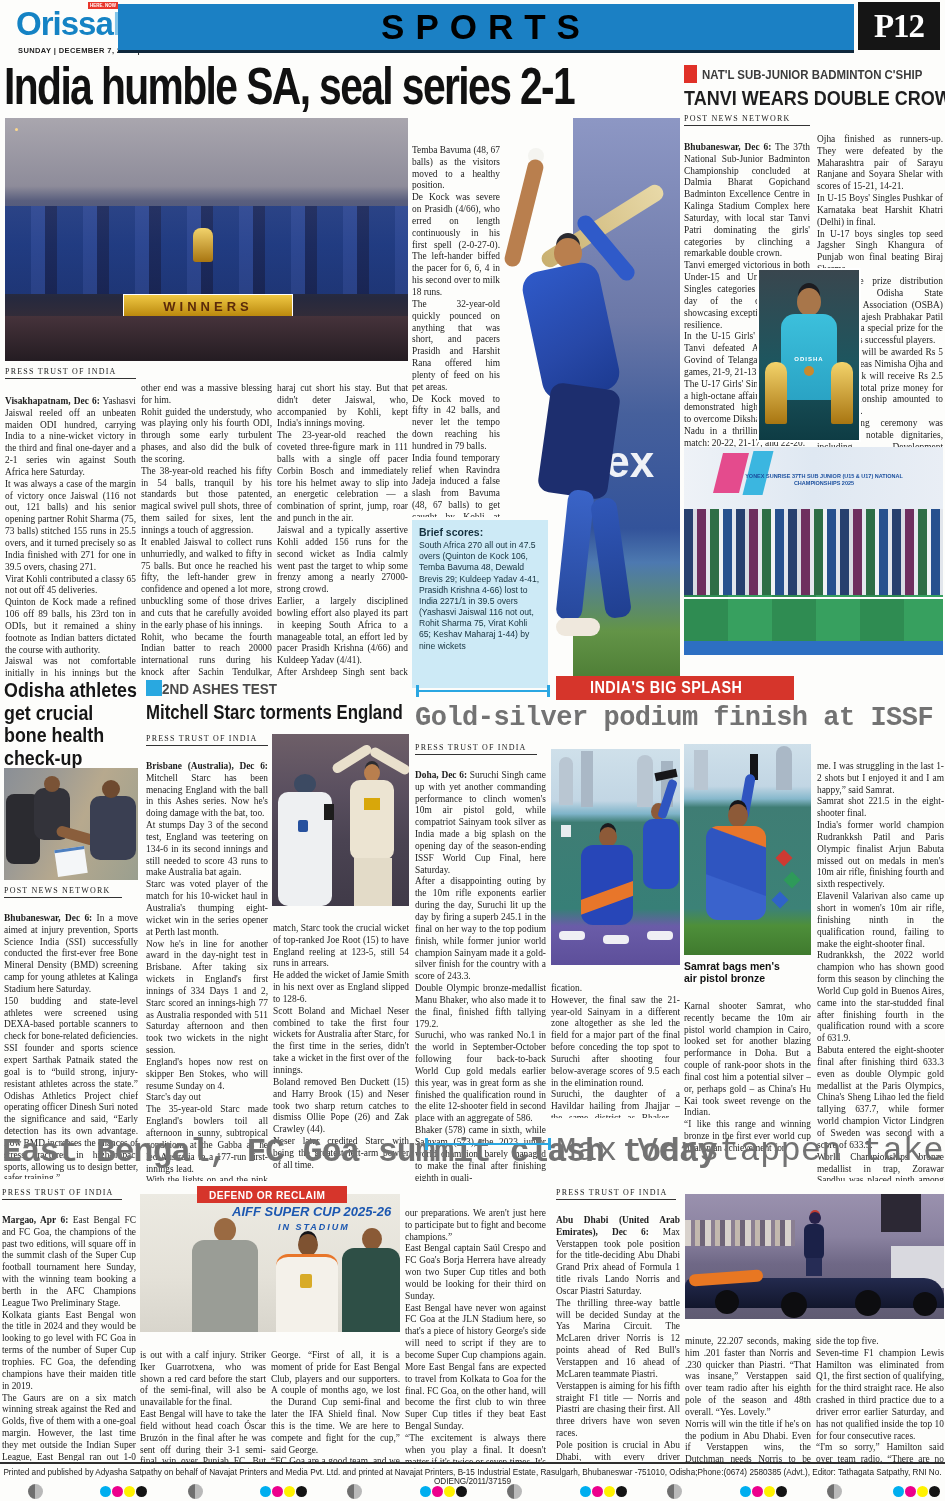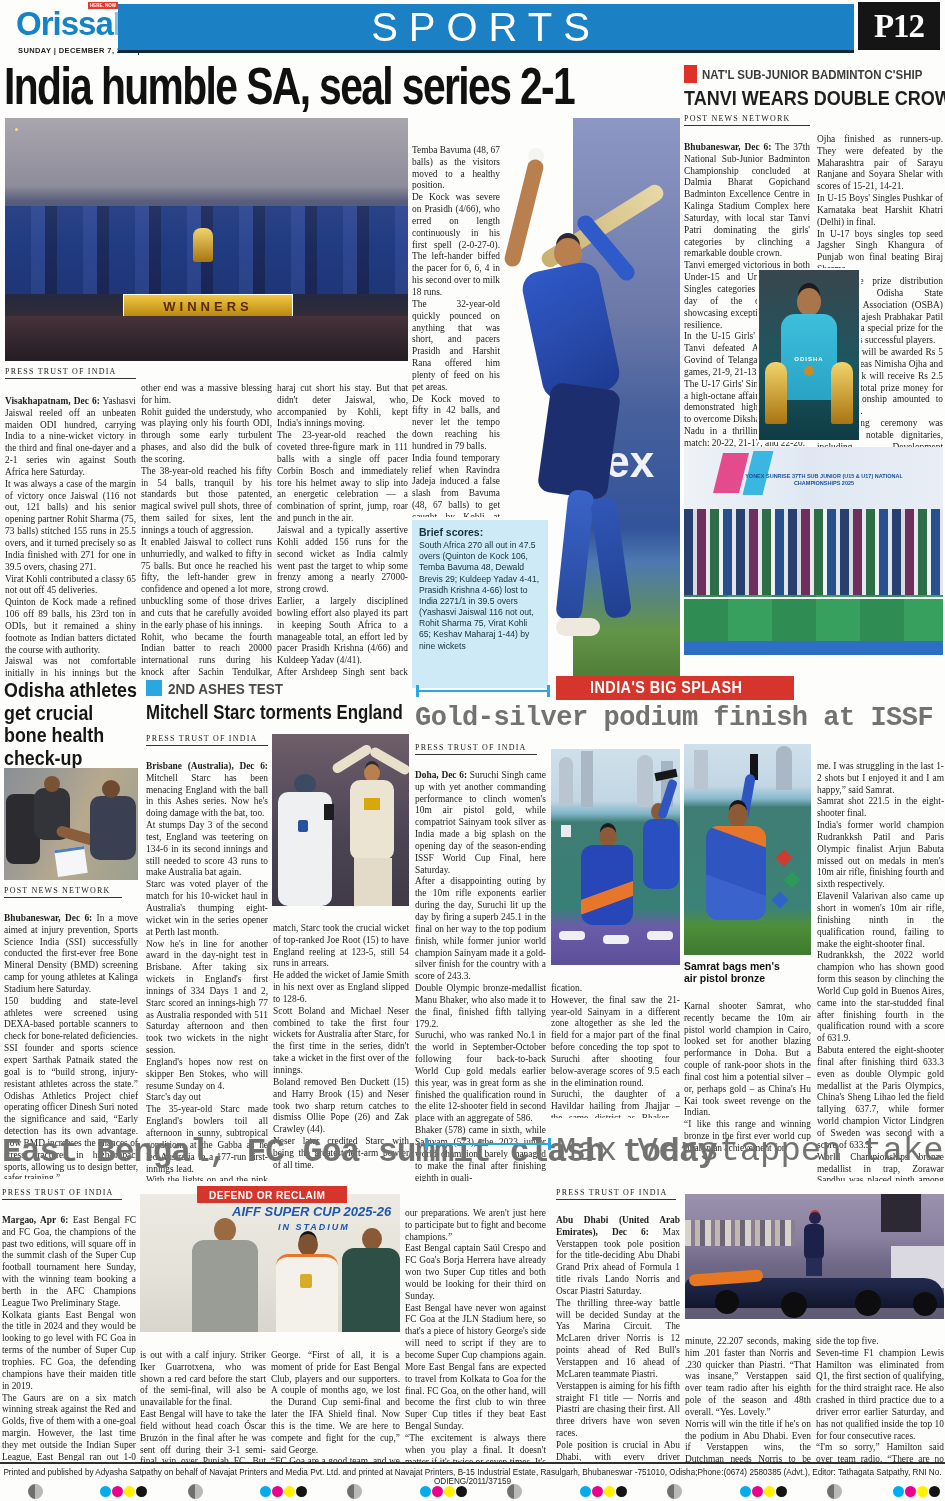--- a/index.html
+++ b/index.html
@@ -29,21 +29,21 @@
 </style>
 </head>
 <body>
 
 <div class="abs" style="left:16px;top:5px;width:300px;height:40px">
   <span style="font-family:'Liberation Sans',sans-serif;font-weight:900;font-size:33px;color:#1583c4;letter-spacing:-1px">Orissa</span><span style="font-family:'Liberation Sans',sans-serif;font-weight:900;font-size:33px;color:#82c4e8;letter-spacing:-1px">POST</span>
   <span style="position:absolute;left:72px;top:-3px;background:#e8372c;color:#fff;font-family:'Liberation Sans',sans-serif;font-size:4.5px;font-weight:700;padding:1px 2px">HERE. NOW</span>
 </div>
 <div class="abs" style="left:18px;top:46px;font-family:'Liberation Sans',sans-serif;font-size:7.5px;font-weight:700;color:#222;letter-spacing:.4px">SUNDAY | DECEMBER 7, 2025 | BHUBANESWAR</div>
 <div class="abs" style="left:118px;top:4px;width:736px;height:46px;background:#1b80c4;border-bottom:3px solid #10283c;display:flex;align-items:center;justify-content:center">
-  <span style="font-family:'Liberation Sans',sans-serif;font-weight:400;font-size:40px;color:#ffffff;letter-spacing:11px">SPORTS</span>
+  <span style="font-family:'Liberation Sans',sans-serif;font-weight:700;font-size:35px;color:#000000;letter-spacing:11px">SPORTS</span>
 </div>
 <div class="abs" style="left:858px;top:2px;width:82px;height:48px;background:#151515;display:flex;align-items:center;justify-content:center">
   <span style="font-family:Liberation Serif, serif;font-weight:800;font-size:33px;color:#fff;letter-spacing:-1px">P12</span>
 </div>
 
 <div class="abs" style="left:4px;top:57px;height:58px">
   <span class="hc" style="font-size:51px;letter-spacing:-2px;transform:scaleX(.8)">India humble SA, seal series 2-1</span>
 </div>
 
 <div class="ph" style="left:5px;top:118px;width:403px;height:243px;background:linear-gradient(180deg,#a9a6ae 0%,#8e8c9a 28%,#5a5f7e 34%,#31406b 52%,#26293e 74%,#3c2e34 88%,#2c2228 100%)">
@@ -162,21 +162,21 @@
   <div style="left:86px;top:28px;width:46px;height:64px;border-radius:10px;background:#3a3f52"></div>
   <div style="left:98px;top:12px;width:18px;height:18px;border-radius:50%;background:#6e4a30"></div>
   <div style="left:52px;top:80px;width:30px;height:24px;background:#f4f6f8;border-top:3px solid #4d7fc0;transform:rotate(-8deg)"></div>
 </div>
 <div class="abs by" style="left:4px;top:886px;width:118px">POST NEWS NETWORK</div>
 <div class="abs t" style="left:4px;top:901px;width:134px;height:278px">
   <b>Bhubaneswar, Dec 6:</b><span> In a move aimed at injury prevention, Sports Science India (SSI) successfully conducted the first-ever free Bone Mineral Density (BMD) screening camp for young athletes at Kalinga Stadium here Saturday.
 150 budding and state-level athletes were screened using DEXA-based portable scanners to check for bone-related deficiencies. SSI founder and sports science expert Sarthak Patnaik stated the goal is to “build strong, injury-resistant athletes across the state.” Odishas Athletics Project chief operating officer Dinesh Suri noted the significance and said, “Early detection has its own advantage. Low BMD increases the chances of stress fractures in high-impact sports, allowing us to design better, safer training.”</span>
 </div>
 
-<div class="abs" style="left:146px;top:680px;display:flex;align-items:flex-start;gap:6px">
+<div class="abs" style="left:146px;top:680px;display:flex;align-items:flex-start;">
   <span style="width:16px;height:16px;background:#29a8e0;display:inline-block"></span>
   <span class="hc" style="font-size:15px;color:#4a4a4a;transform:scaleX(.9)">2ND ASHES TEST</span>
 </div>
 <div class="abs" style="left:146px;top:701px">
   <span class="hc" style="font-size:20px;font-weight:700;transform:scaleX(.84);color:#171717">Mitchell Starc torments England</span>
 </div>
 <div class="abs by" style="left:146px;top:734px;width:122px">PRESS TRUST OF INDIA</div>
 <div class="ph" style="left:272px;top:734px;width:137px;height:172px;background:linear-gradient(180deg,#6e5f68 0%,#5b5060 32%,#4a4352 62%,#403a48 100%)">
   <div style="left:58px;top:20px;width:44px;height:10px;border-radius:5px;background:#e9e0cc;transform:rotate(-32deg)"></div>
   <div style="left:96px;top:22px;width:44px;height:10px;border-radius:5px;background:#e9e0cc;transform:rotate(30deg)"></div>

